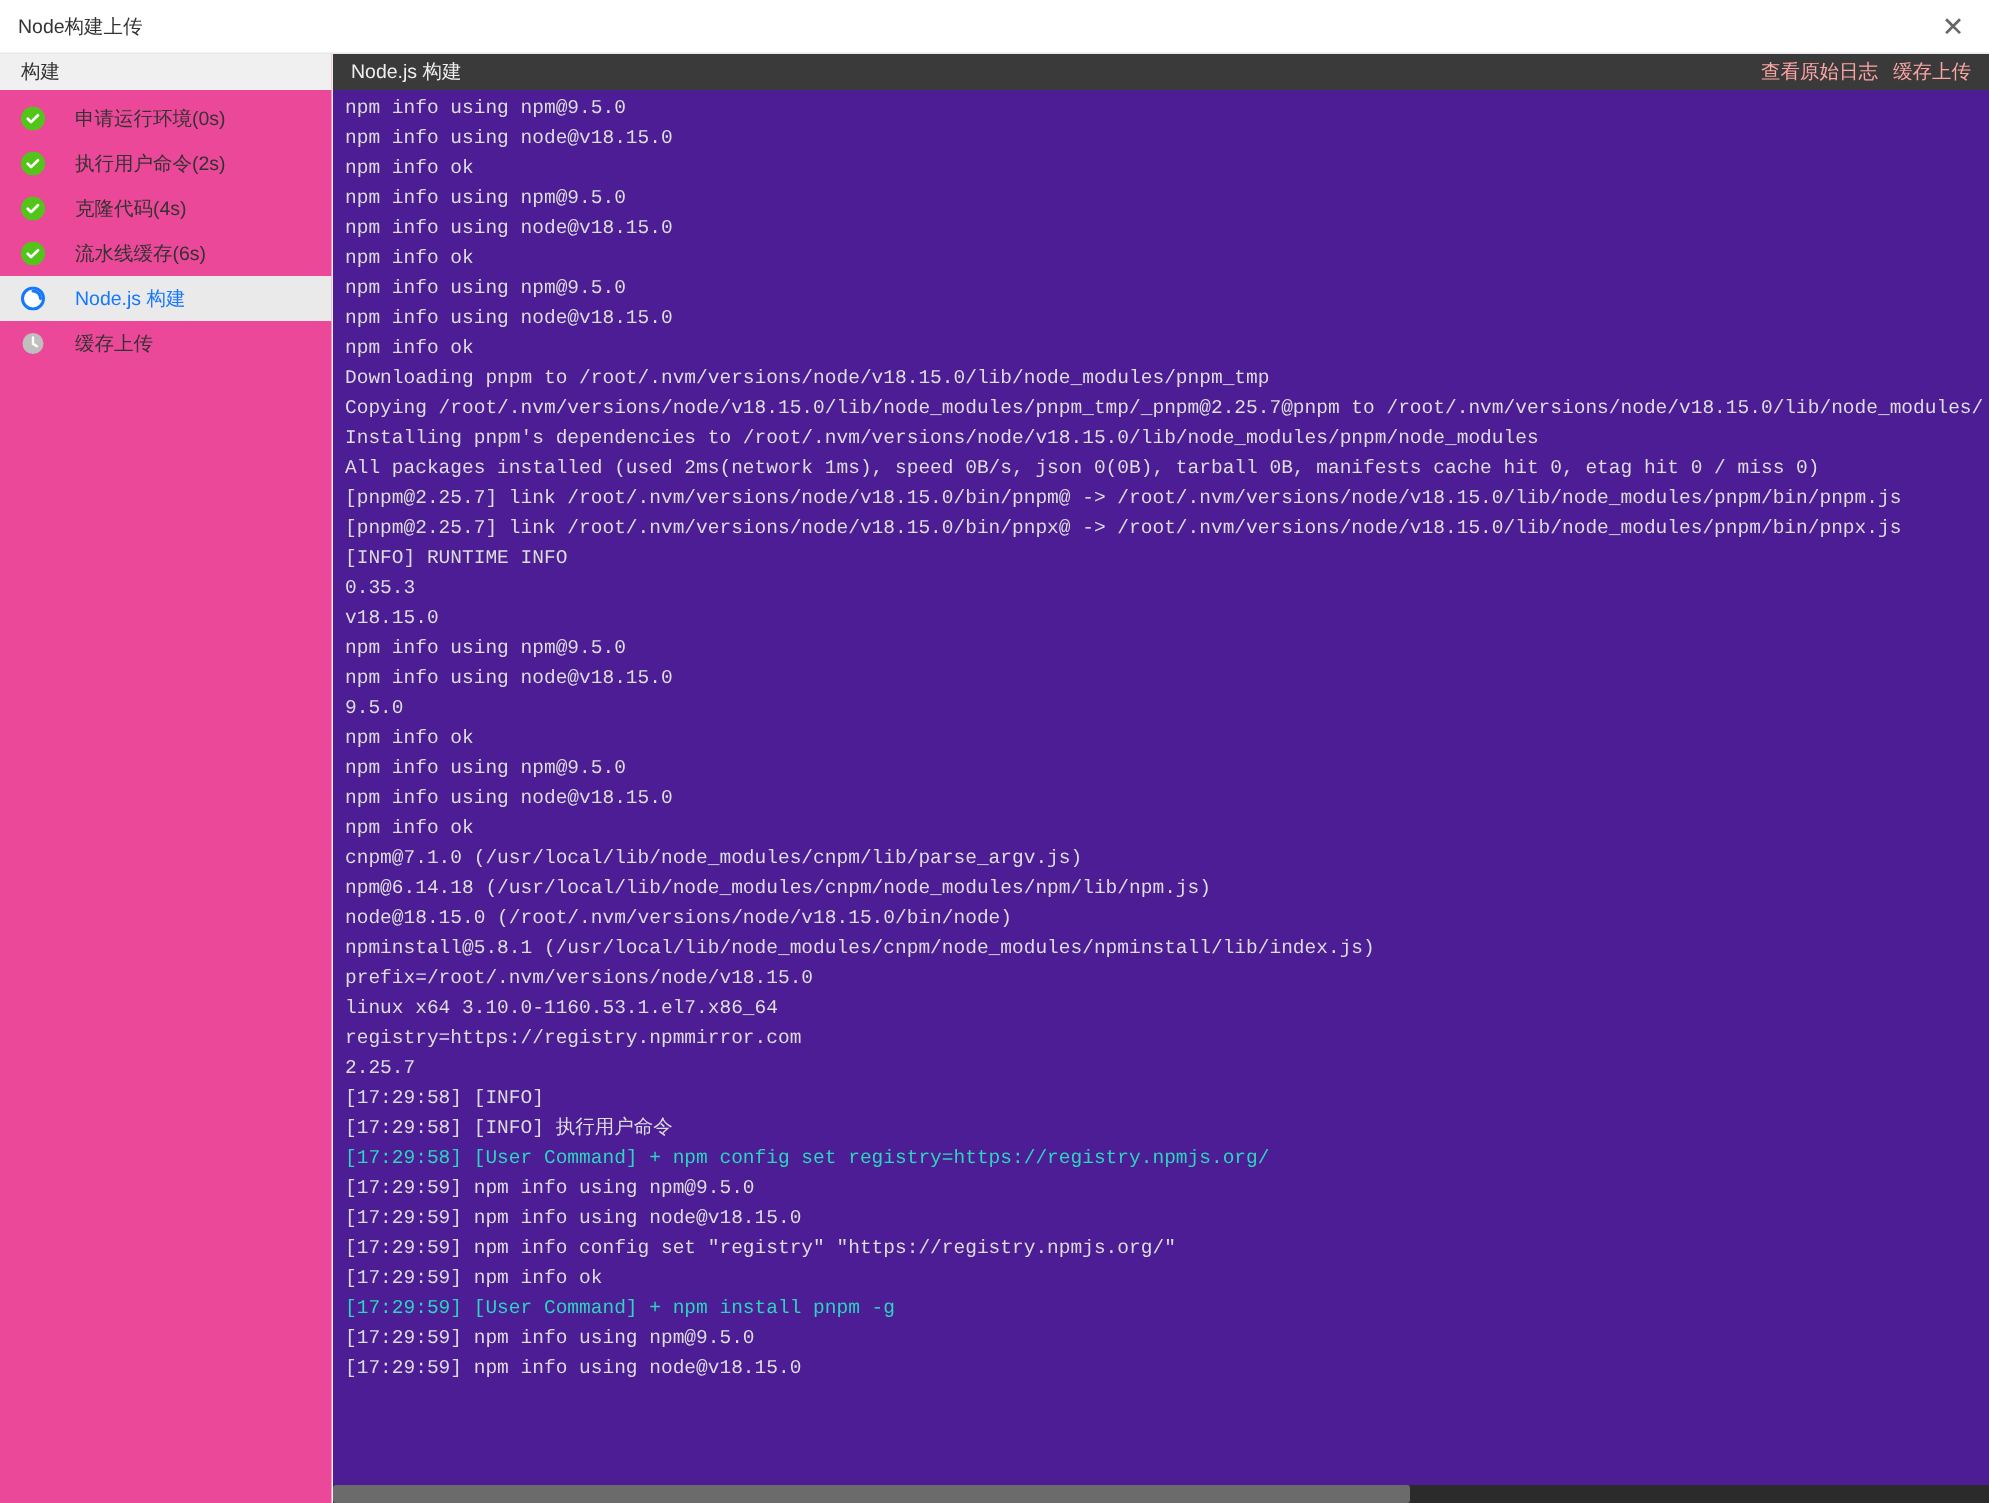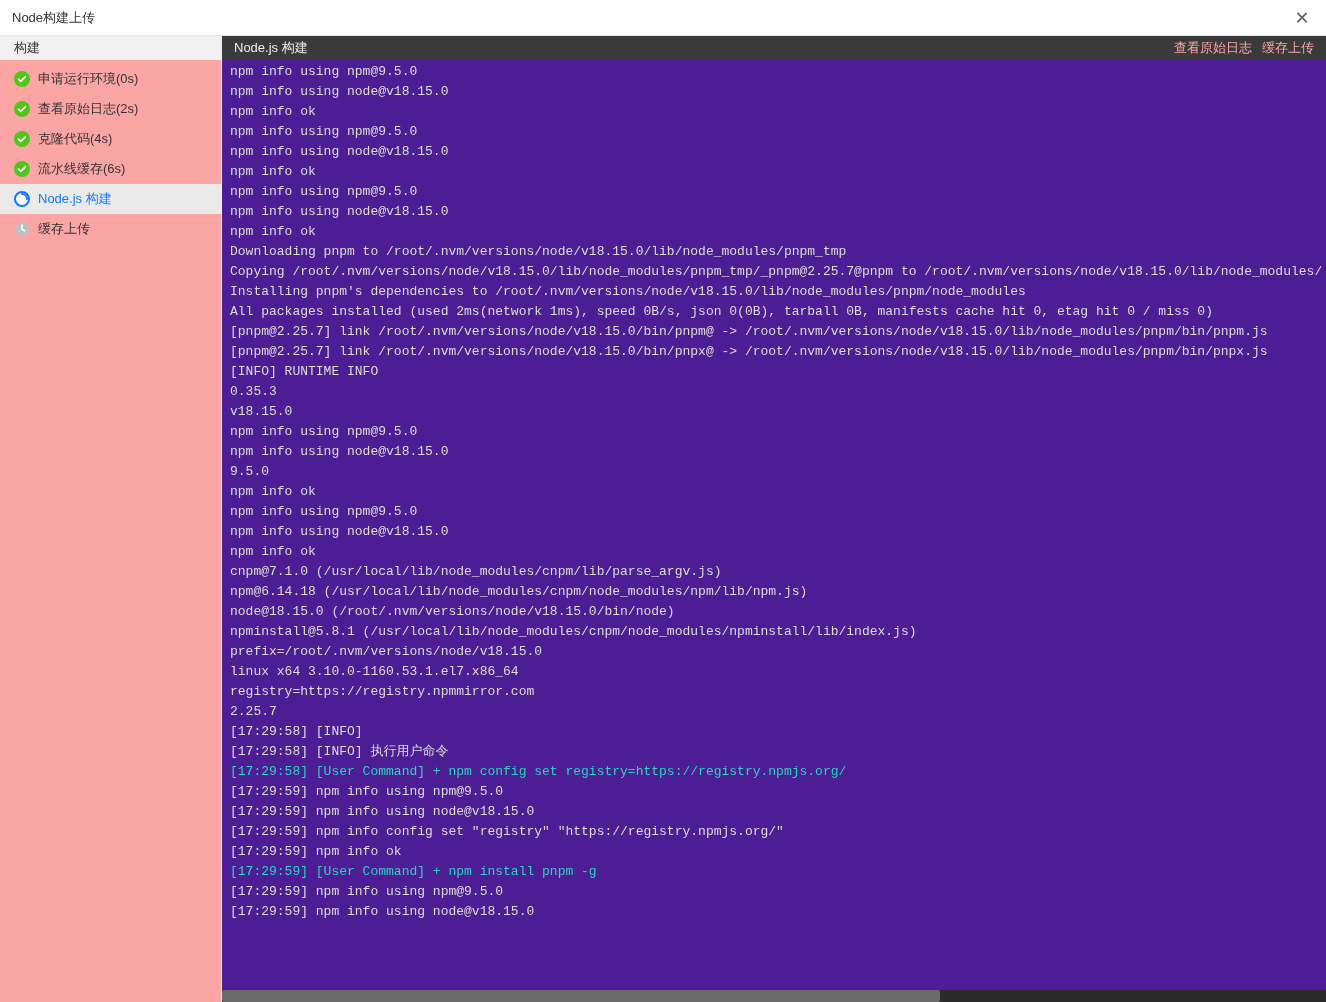--- a/index.html
+++ b/index.html
@@ -2,24 +2,24 @@
 <html><head>
 <meta charset="utf-8">
 <style>
 * { margin: 0; padding: 0; box-sizing: border-box; }
 body { font-family: "Microsoft YaHei", -apple-system, sans-serif; font-size: 13px; color: #333; background: #fff; overflow: hidden; }
 .window { width: 1326px; height: 1002px; display: flex; flex-direction: column; }
 .titlebar { height: 36px; display: flex; align-items: center; justify-content: space-between; padding: 0 12px; border-bottom: 1px solid #e8e8e8; }
 .titlebar-title { font-size: 13px; color: #333; }
 .titlebar-close { font-size: 18px; color: #666; cursor: pointer; width: 24px; text-align: center; }
 .body { flex: 1; display: flex; min-height: 0; }
-.sidebar { width: 222px; background: #fca5a5; border-right: 1px solid #eee; display: flex; flex-direction: column; }
+.sidebar { width: 222px; background: #ec4899; border-right: 1px solid #eee; display: flex; flex-direction: column; }
 .sidebar-header { height: 24px; padding: 4px 14px; font-size: 13px; color: #333; background: #f0f0f0; display: flex; align-items: center; }
 .sidebar-list { padding-top: 4px; }
-.sidebar-item { display: flex; align-items: center; padding: 6px 14px; font-size: 13px; color: #333; cursor: pointer; }
+.sidebar-item { display: flex; align-items: center; padding: 6px 14px; font-size: 13px; color: #333; cursor: pointer; gap: 12px; }
 .sidebar-item.active { background: #eaeaea; }
 .sidebar-item .icon { width: 16px; height: 16px; margin-right: 8px; display: inline-flex; align-items: center; justify-content: center; flex-shrink: 0; }
 .icon-success svg circle { fill: #52c41a; }
 .icon-running svg circle { fill: #fff; stroke: #1677ff; stroke-width: 2; }
 .icon-pending svg circle { fill: #bfbfbf; }
 .sidebar-item-label { white-space: nowrap; overflow: hidden; text-overflow: ellipsis; }
 .sidebar-item.active .sidebar-item-label { color: #1677ff; }
 .main { flex: 1; display: flex; flex-direction: column; min-width: 0; background: #000; }
 .main-header { height: 24px; background: #3a3a3a; color: #eee; display: flex; align-items: center; justify-content: space-between; padding: 0 12px; font-size: 13px; }
 .main-header-links { display: flex; gap: 10px; }
@@ -51,21 +51,21 @@
             </span>
             <span class="sidebar-item-label">申请运行环境(0s)</span>
           </div>
           <div class="sidebar-item">
             <span class="icon icon-success">
               <svg width="16" height="16" viewBox="0 0 16 16">
                 <circle cx="8" cy="8" r="8"></circle>
                 <path d="M4.5 8.2l2.2 2.2 4.6-4.6" stroke="#fff" stroke-width="1.8" fill="none" stroke-linecap="round" stroke-linejoin="round"></path>
               </svg>
             </span>
-            <span class="sidebar-item-label">查看原始日志(2s)</span>
+            <span class="sidebar-item-label">执行用户命令(2s)</span>
           </div>
           <div class="sidebar-item">
             <span class="icon icon-success">
               <svg width="16" height="16" viewBox="0 0 16 16">
                 <circle cx="8" cy="8" r="8"></circle>
                 <path d="M4.5 8.2l2.2 2.2 4.6-4.6" stroke="#fff" stroke-width="1.8" fill="none" stroke-linecap="round" stroke-linejoin="round"></path>
               </svg>
             </span>
             <span class="sidebar-item-label">克隆代码(4s)</span>
           </div>

